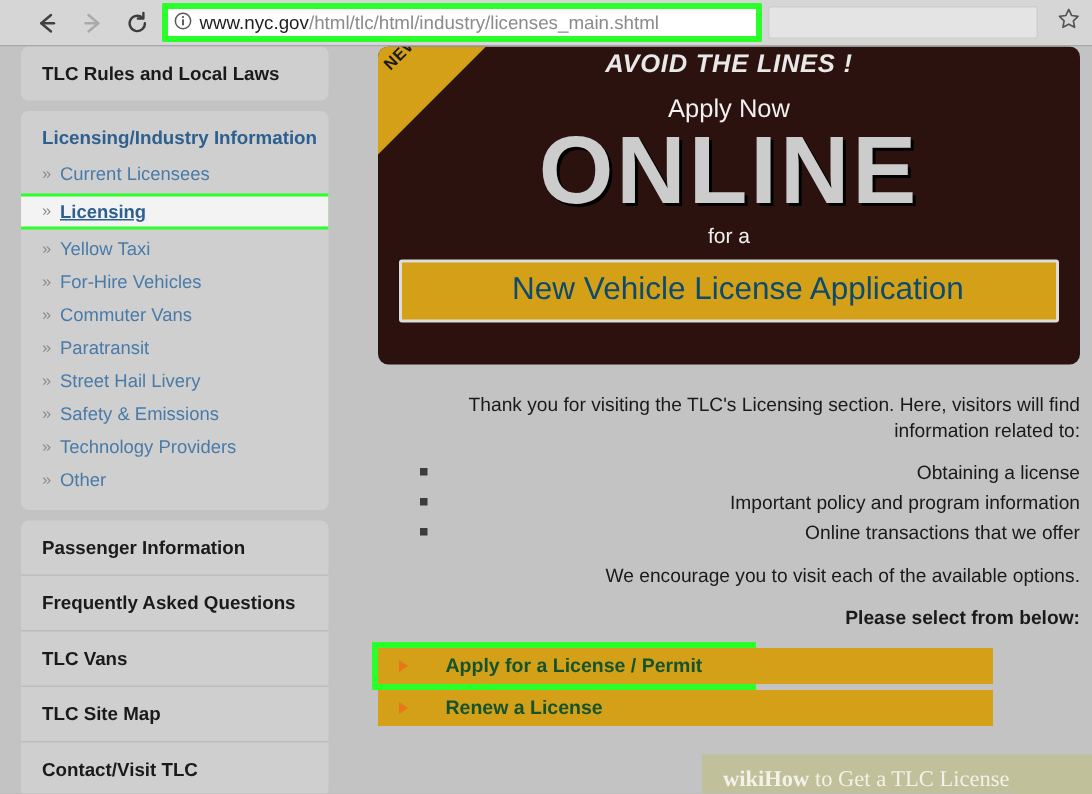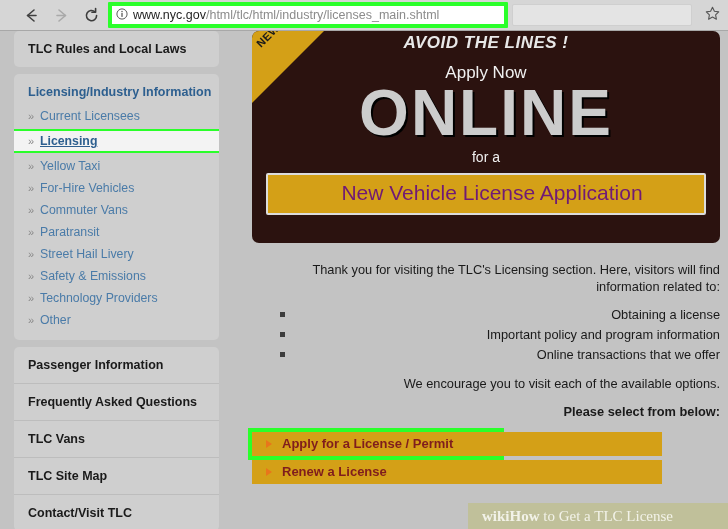--- a/index.html
+++ b/index.html
@@ -222,21 +222,21 @@
   }
   .for-a {
     margin: 2px 0 0 0;
     font-size: 14px;
     color: #f0f0f0;
   }
   .nvla-btn {
     margin: 8px 14px 0 14px;
     background: #d4a017;
     border: 2px solid #dcdcdc;
-    color: #701a75;
+    color: #0c4a6e;
     font-size: 21px;
     font-weight: normal;
     padding: 6px 0 8px 12px;
     border-radius: 2px;
   }
 
   .body-copy {
     margin: 0 8px 0 12px;
     padding-top: 18px;
     font-size: 12.8px;
@@ -280,24 +280,24 @@
   .action-row .arrow {
     position: absolute;
     left: 14px; top: 8px;
     width: 0; height: 0;
     border-left: 6px solid #e8761b;
     border-top: 4px solid transparent;
     border-bottom: 4px solid transparent;
   }
   .action-row .atext {
     position: absolute;
-    left: 30px; top: 4px;
+    left: 45px; top: 4px;
     font-size: 13px;
     font-weight: bold;
-    color: #7f1d1d;
+    color: #14532d;
     white-space: nowrap;
   }
   .action-row.highlighted {
     width: 248px;
     background: #d4a017;
     box-shadow: 0 0 0 4px #2aff2a;
     z-index: 3;
   }
   .action-row.highlighted::after {
     content: "";
@@ -310,21 +310,21 @@
 
   
   .watermark {
     position: absolute;
     left: 468px;
     bottom: 0px;
     width: 260px;
     height: 26px;
     background: rgba(190, 190, 120, 0.55);
     display: flex;
-    align-items: center;
+    align-items: flex-end;
     z-index: 10;
   }
   .watermark .wm-text {
     font-family: "Liberation Serif", serif;
     font-size: 15px;
     color: #f2f2e8;
     white-space: nowrap;
     padding-left: 14px;
   }
   .watermark .wm-text b { font-weight: bold; }

